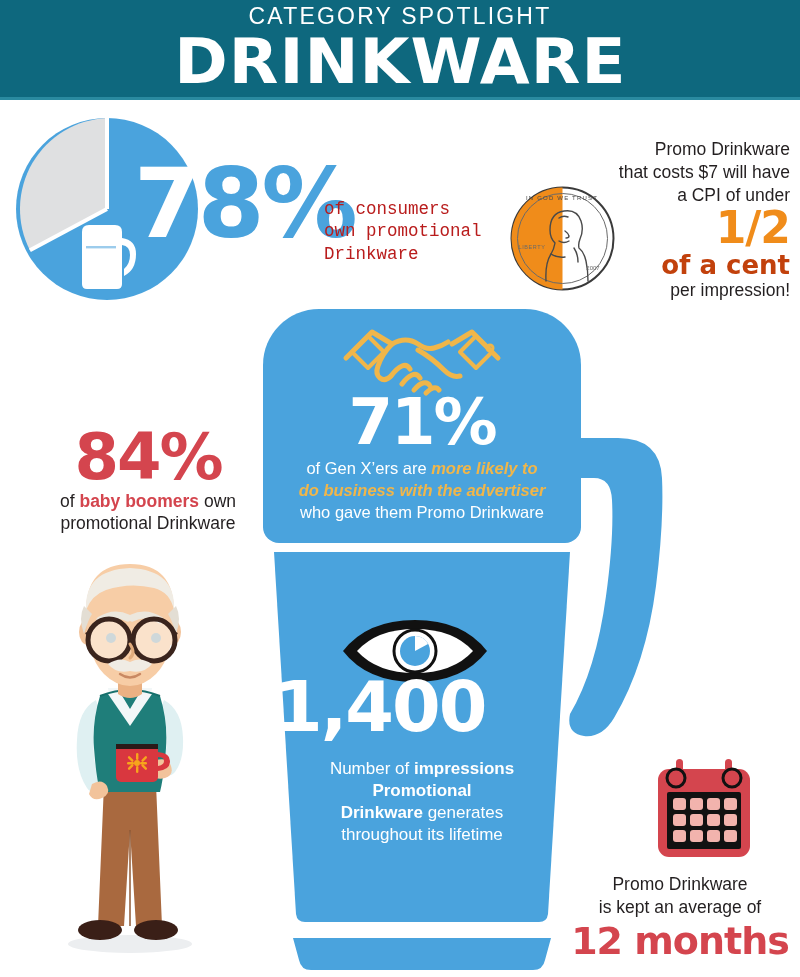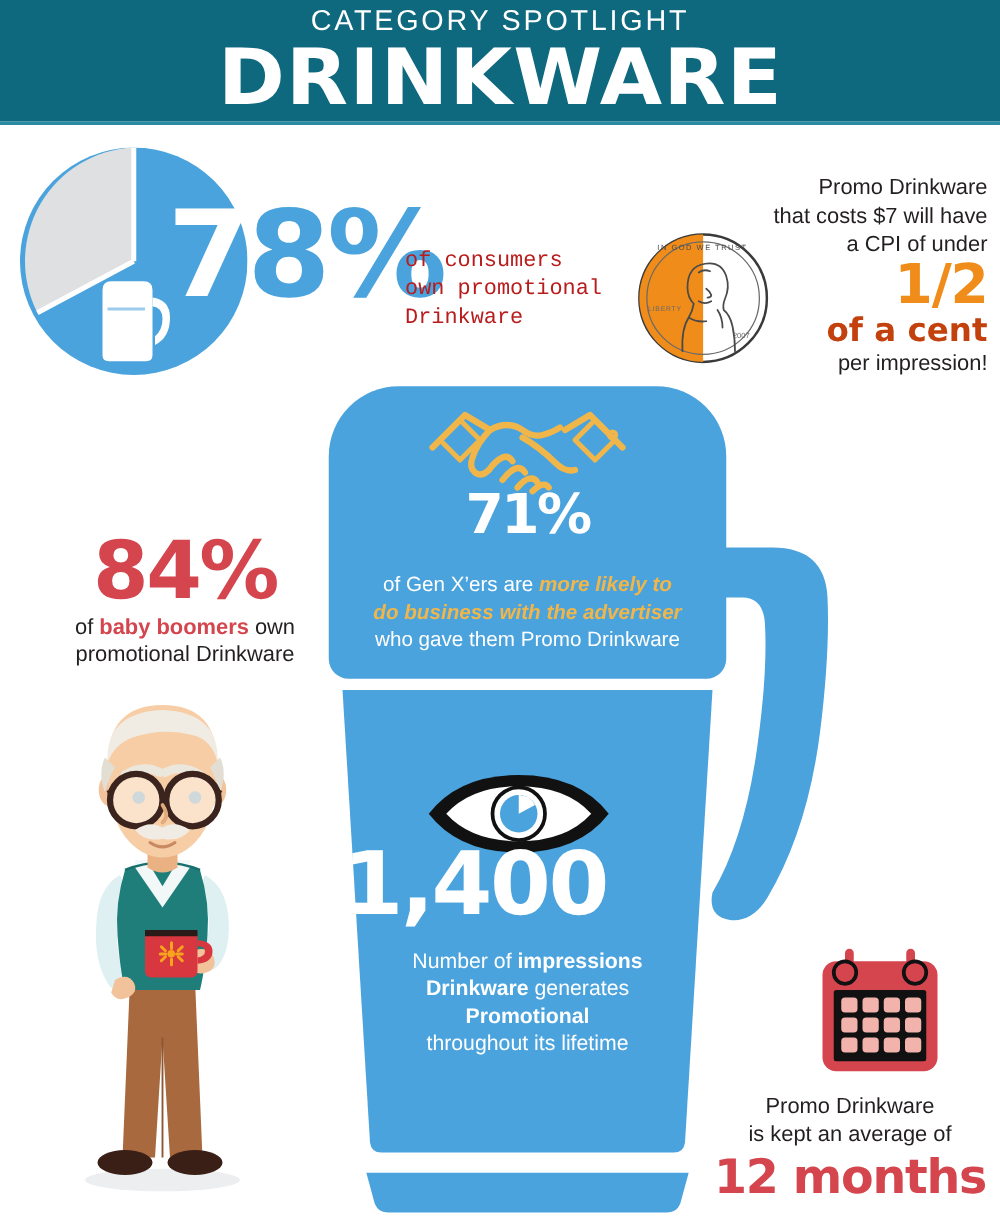--- a/index.html
+++ b/index.html
@@ -90,21 +90,21 @@
   .mug-body-shape{
     position:absolute; left:20px; top:252px; width:304px; height:380px;
   }
   .mug-base{
     position:absolute; left:41px; top:638px; width:262px; height:34px;
   }
 
   .handshake{ position:absolute; left:80px; top:14px; width:184px; height:84px; }
   .pct71{
     position:absolute; left:13px; top:90px; width:318px; text-align:center;
-    color:#ffffff; font-size:44px; font-weight:bold; line-height:1;
+    color:#ffffff; font-size:64px; font-weight:bold; line-height:1;
     font-family:"DejaVu Sans", sans-serif; letter-spacing:-2px;
   }
   .gx-caption{
     position:absolute; left:8px; top:158px; width:328px; text-align:center;
     color:#ffffff; font-size:16.5px; line-height:1.33;
     font-family:"Liberation Sans", sans-serif;
   }
   .gx-caption b{ color:#f0b64a;font-style:italic; }
 
   .eye{ position:absolute; left:90px; top:316px; width:150px; height:70px; }
@@ -334,24 +334,24 @@
     <circle cx="75" cy="35" r="15" fill="#4aa3dd"></circle>
     <path d="M75 20 a15 15 0 0 1 13 8 l-13 7 z" fill="#ffffff"></path>
   </svg>
 
   <div class="num1400">1,400</div>
   <div class="imp-caption">
     <div>
       <span>Number of </span><b>impressions</b>
     </div>
     <div>
+      <b>Promotional</b>
+    </div>
+    <div>
       <b>Drinkware</b><span> generates</span>
-    </div>
-    <div>
-      <b>Promotional</b>
     </div>
     <div>throughout its lifetime</div>
   </div>
 </div>
 
 <div class="cal-block">
 
   <svg class="calendar" viewBox="0 0 108 108">
     <rect x="26" y="4" width="7" height="22" rx="3.5" fill="#d4454e"></rect>
     <rect x="75" y="4" width="7" height="22" rx="3.5" fill="#d4454e"></rect>

